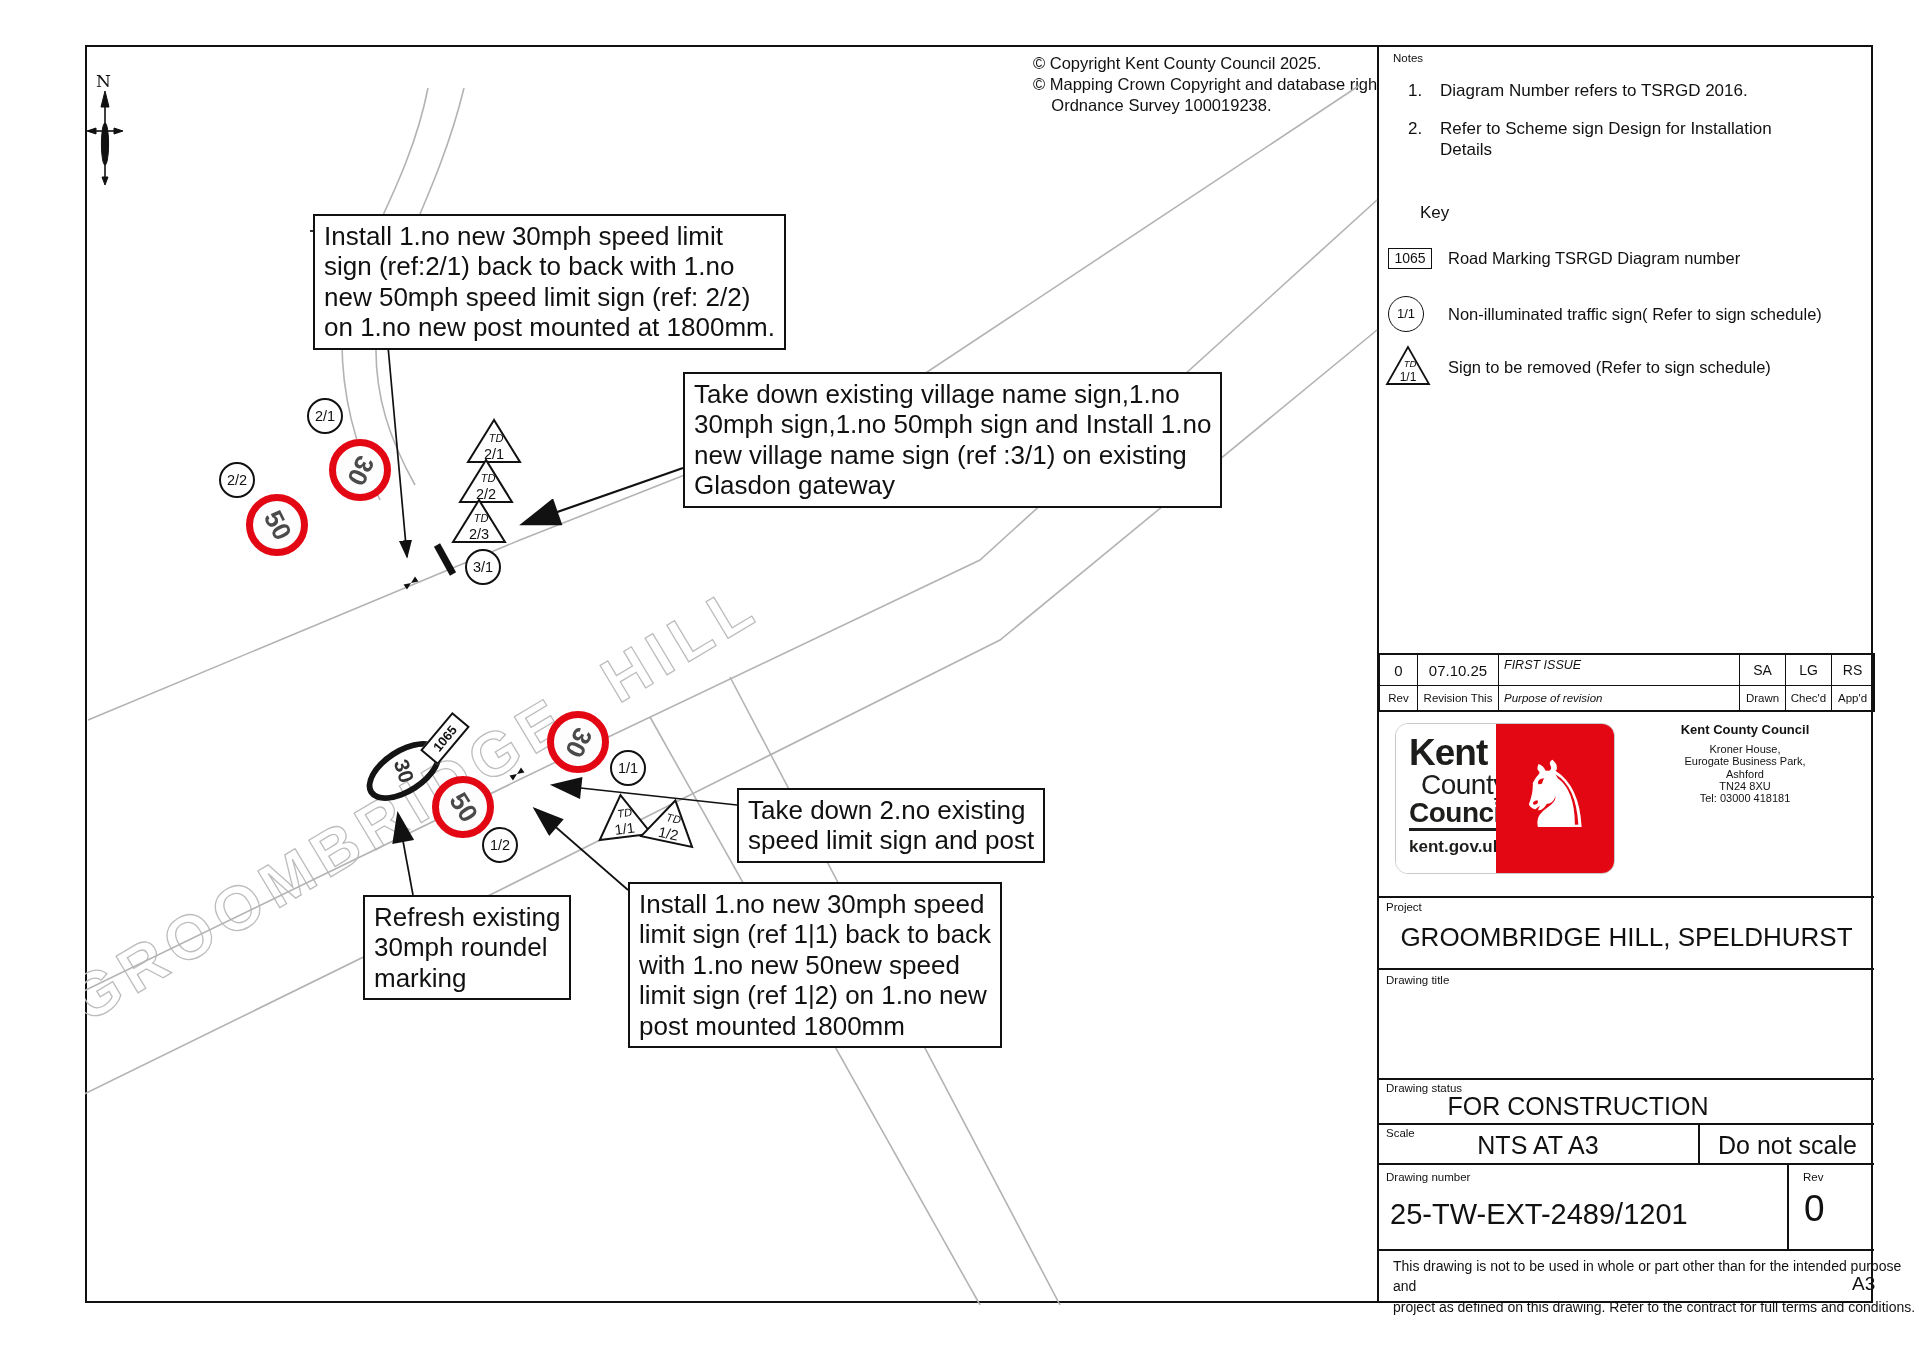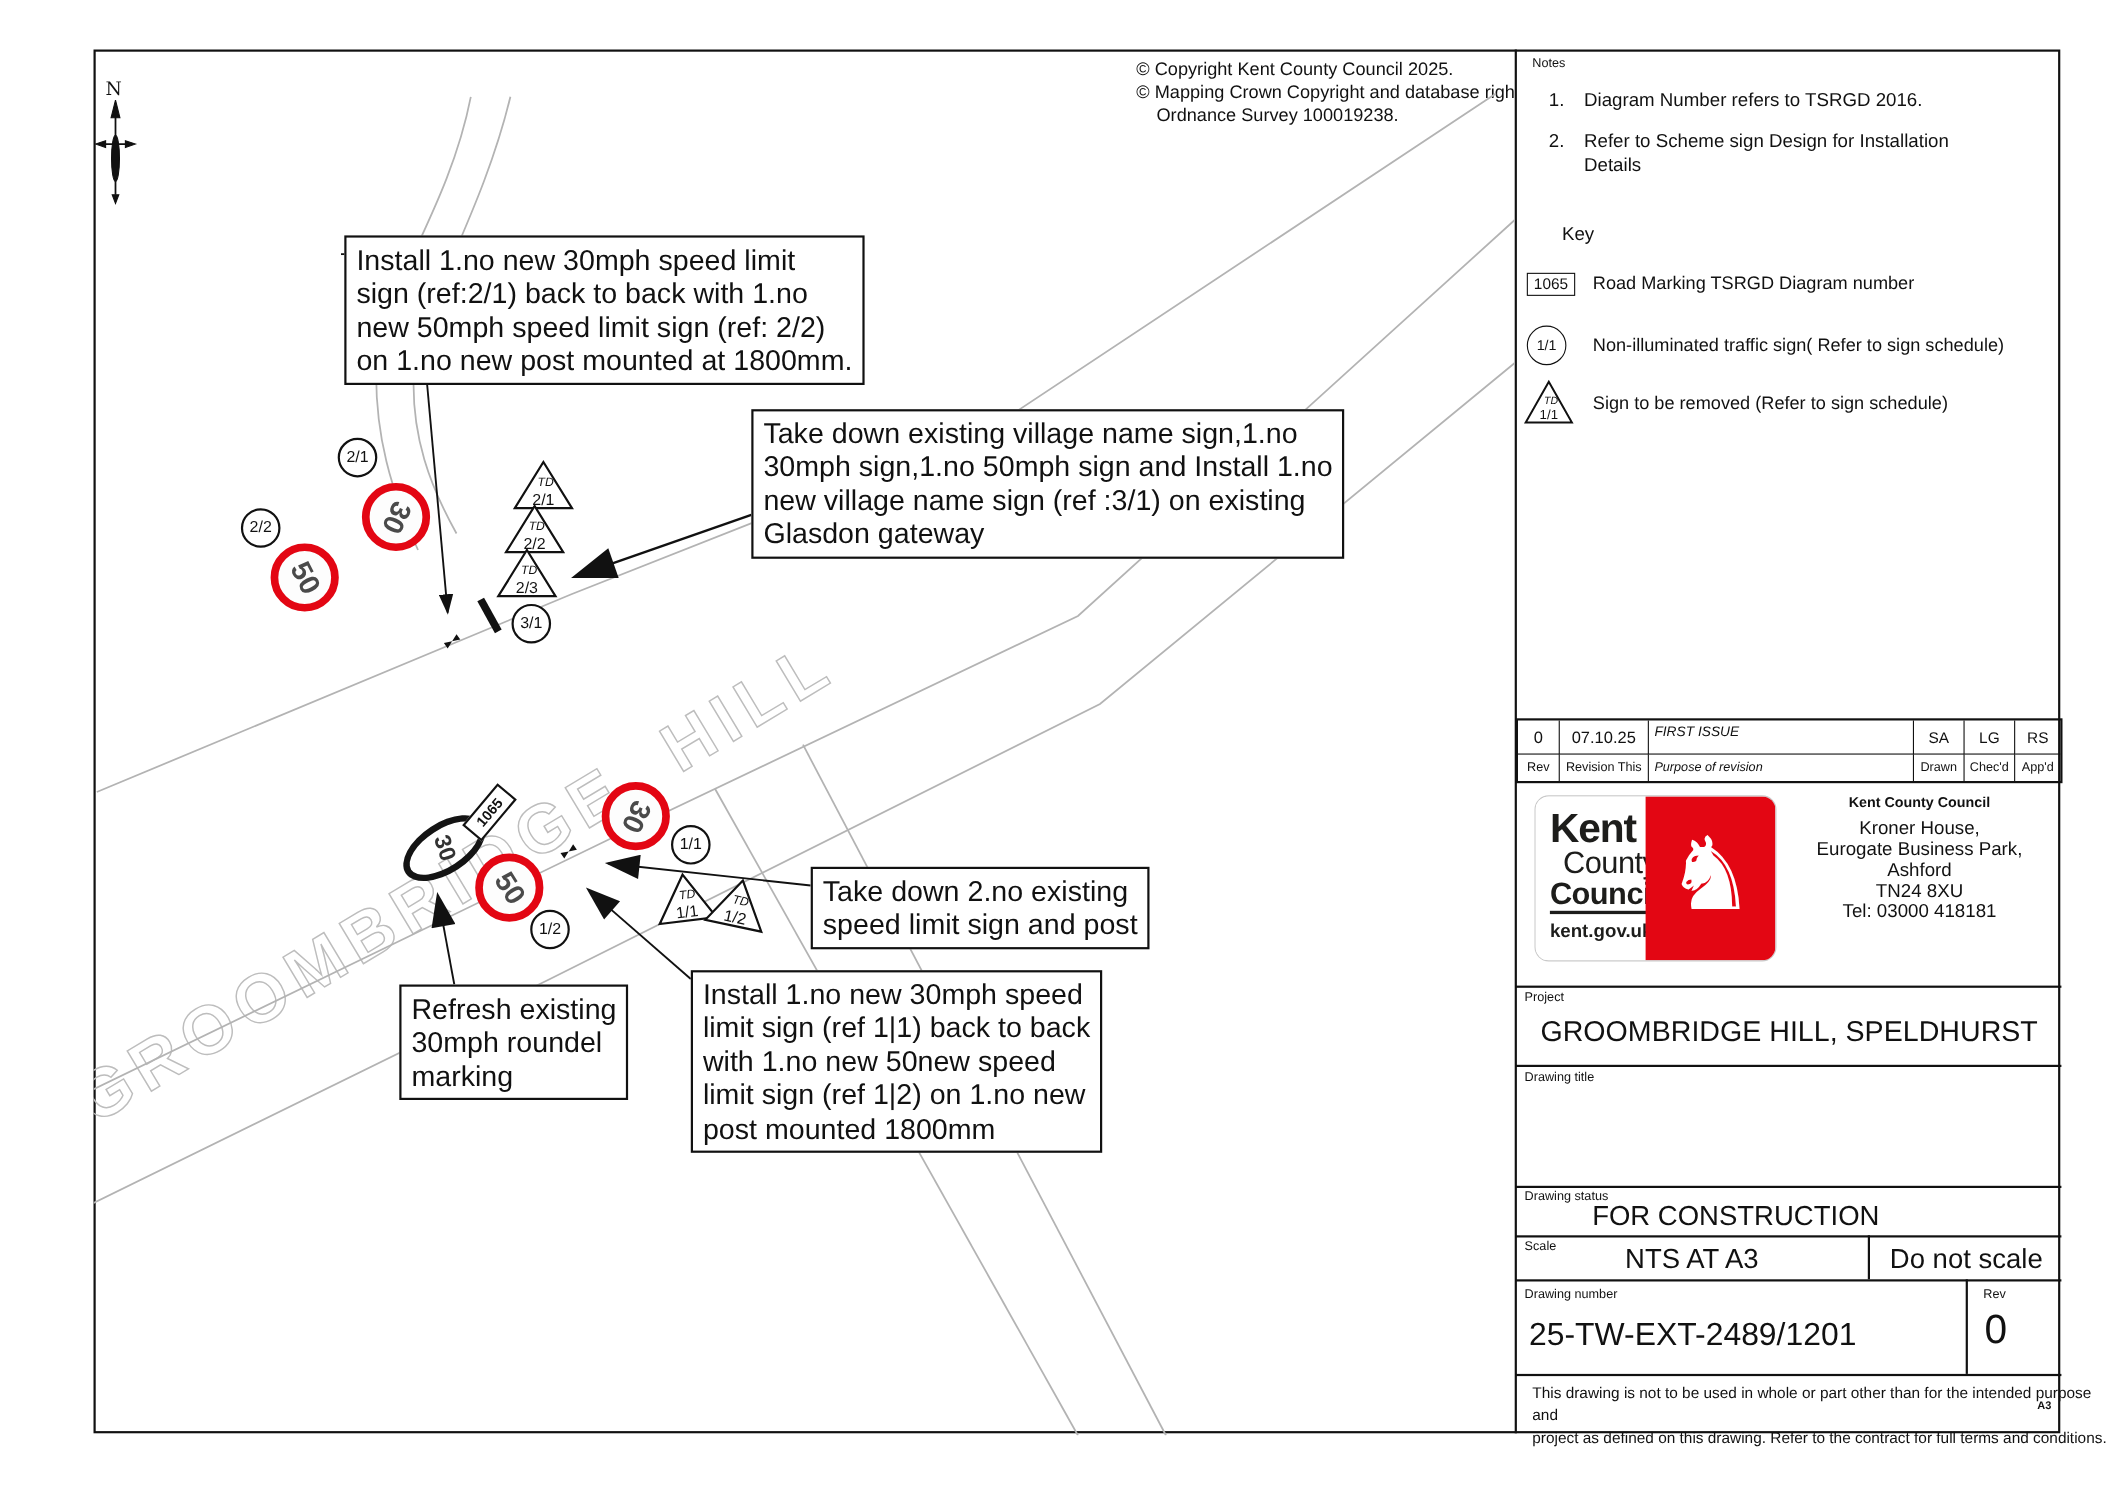--- a/index.html
+++ b/index.html
@@ -53,26 +53,26 @@
   .kcclogo{position:absolute;left:1395px;top:723px;width:218px;height:149px;border-radius:13px;
            overflow:hidden;border:1px solid #c9c9c9;display:flex;}
   .kccleft{width:46%;background:#fff;padding:10px 0 0 13px;box-sizing:border-box;line-height:1.0;}
   .kccleft .k1{font-size:37px;font-weight:bold;letter-spacing:-1px;color:#1d1d1b;}
   .kccleft .k2{font-size:28px;font-weight:normal;letter-spacing:-0.5px;color:#1d1d1b;margin-left:12px;}
   .kccleft .k3{font-size:28px;font-weight:bold;letter-spacing:-0.5px;color:#1d1d1b;
                border-bottom:3px solid #1d1d1b;display:inline-block;padding-bottom:1px;}
   .kccleft .k4{font-size:17px;font-weight:bold;color:#1d1d1b;margin-top:7px;}
   .kccright{width:54%;background:#e30613;display:flex;align-items:center;justify-content:center;}
   .kcchorse{font-size:92px;color:#fff;line-height:1;transform:translateY(-4px);}
-  .address{position:absolute;left:1618px;top:743px;width:254px;text-align:center;font-size:17px;
+  .address{position:absolute;left:1618px;top:743px;width:254px;text-align:center;font-size:11px;
            line-height:1.12;white-space:pre-line;}
   .addrname{position:absolute;left:1618px;top:722px;width:254px;text-align:center;font-size:13px;font-weight:bold;}
   .bigval{position:absolute;font-size:25px;text-align:center;white-space:pre-line;}
   .footpath{position:absolute;left:68px;top:1309px;font-size:11px;color:#222;}
-  .foota3{position:absolute;left:1852px;top:1273px;font-size:10px;font-weight:bold;}
+  .foota3{position:absolute;left:1852px;top:1273px;font-size:19px;}
 </style>
 </head>
 <body>
 
 <div id="root">
   <div class="frame"></div>
   <div class="vdiv"></div>
 
   <div class="map">
 

